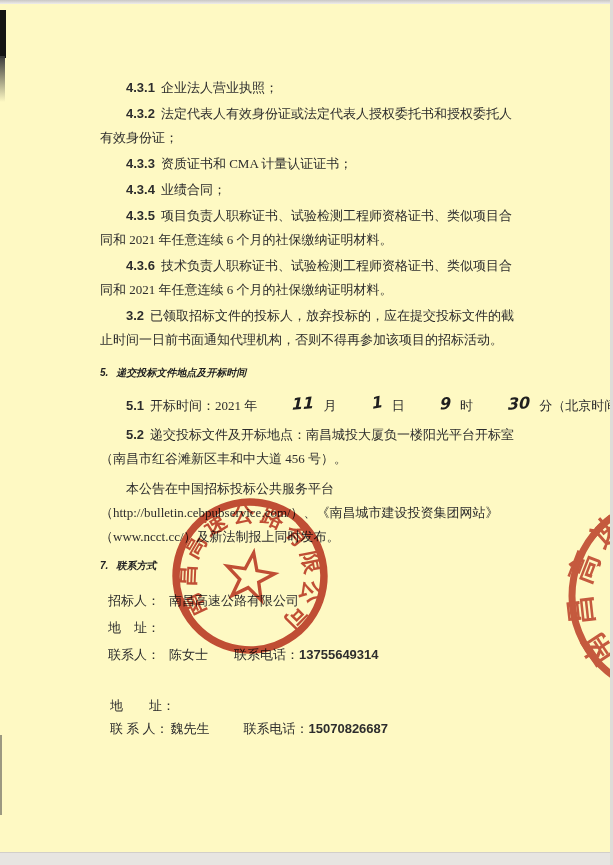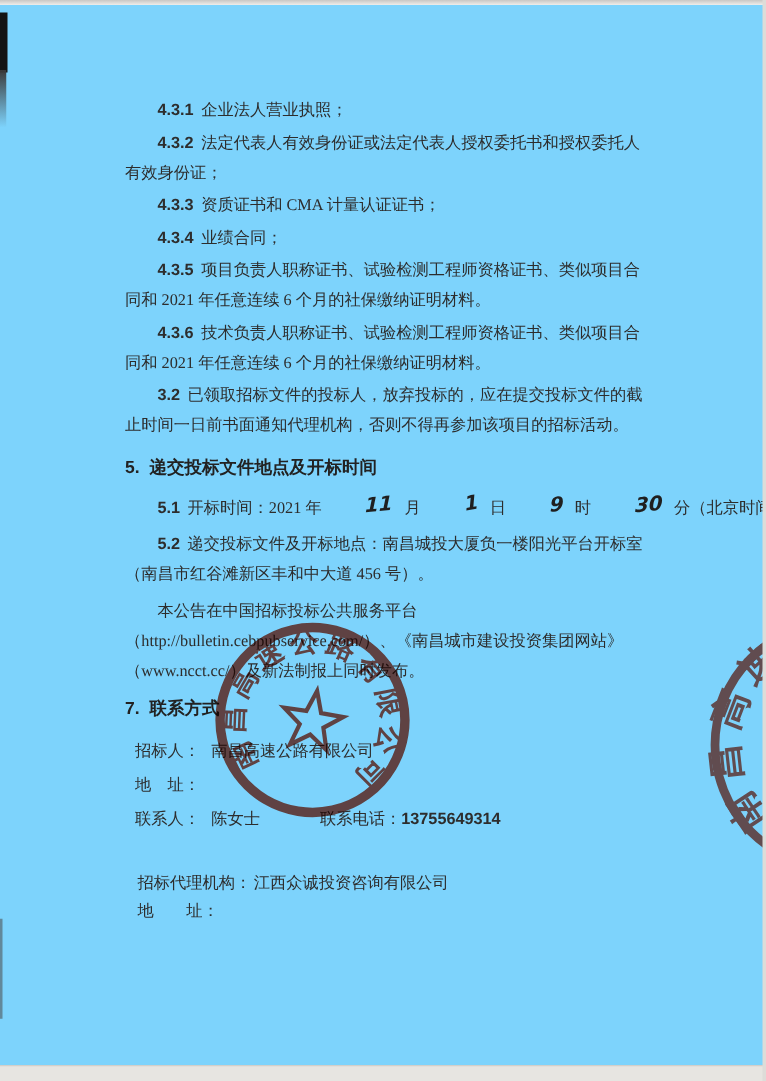--- a/index.html
+++ b/index.html
@@ -5,58 +5,58 @@
   html,body{margin:0;padding:0;}
   body{
     width:613px;height:865px;
     background:#e8e6e2;
     font-family:"Liberation Serif","DejaVu Serif",serif;
     position:relative;
     overflow:hidden;
   }
   .page{
     position:absolute;inset:0;
-    background:#7dd3fc;
+    background:#fef9c3;
     overflow:hidden;
   }
   
   .edge-top{position:absolute;left:0;top:0;right:0;height:4px;background:linear-gradient(#c9c7c4,#efedea);}
   .edge-bottom{position:absolute;left:0;top:852px;right:0;height:13px;background:#e7e5e1;border-top:1px solid #d2cfca;}
   .edge-right{position:absolute;right:0;top:0;bottom:0;width:3px;background:#dedcd8;}
   .artifact-black-bar{position:absolute;left:0;top:10px;width:6px;height:48px;background:#141414;}
   .artifact-black-fade{position:absolute;left:0;top:56px;width:5px;height:46px;background:linear-gradient(#3a3a3a,rgba(120,120,120,0));}
   .artifact-left-line{position:absolute;left:0;top:735px;width:2px;height:80px;background:#4a4a4a;opacity:.55;}
 
   .doc{
     position:absolute;left:100px;top:76px;width:416px;
     font-size:13px;color:#2d2d2d;line-height:24px;
   }
   .doc p{margin:0 0 2px 0;text-indent:2em;}
   .num{font-family:"Liberation Sans","DejaVu Sans",sans-serif;font-weight:bold;margin-right:6px;}
   h3.sec{
     font-family:"Liberation Sans","DejaVu Sans",sans-serif;
-    font-size:14px;color:#222;margin:10px 0 0 0;line-height:22px;font-weight:bold;
+    font-size:10px;color:#222;margin:10px 0 0 0;line-height:22px;font-weight:bold;font-style:italic;
   }
   h3.sec .num{margin-right:8px;}
   .p51{margin-top:9px !important;white-space:nowrap;}
   .p52{margin-top:5px !important;}
   .p6{margin-top:6px !important;}
   .hw{
     font-family:"DejaVu Sans",sans-serif;
     font-style:italic;font-weight:bold;font-size:16px;
     display:inline-block;transform:rotate(-5deg) skewX(-6deg);
     margin:0 9px;color:#1f1f1f;
   }
   .hw.hw-min{transform:rotate(-10deg) skewX(-4deg);}
 
   .contact-block{margin-top:10px;}
   .contact-row{display:flex;line-height:27px;margin-left:8px;align-items:center;}
   .contact-row .lbl{min-width:58px;}
   .contact-row .val{margin-left:3px;}
-  .phone-group{margin-left:48px;white-space:nowrap;}
+  .phone-group{margin-left:26px;white-space:nowrap;}
   .phone-num{font-family:"Liberation Sans","DejaVu Sans",sans-serif;font-weight:bold;}
 
   .agency-block{margin-top:26px;}
   .agency-row{display:flex;line-height:23px;margin-left:10px;}
   .agency-row .val{margin-left:2px;}
   .agency-row .phone-group{margin-left:34px;}
 
   
   .seal{position:absolute;mix-blend-mode:multiply;pointer-events:none;}
   .seal-main{left:166px;top:492px;width:168px;height:168px;transform:rotate(9deg);opacity:.88;}
@@ -103,25 +103,26 @@
       </div>
       <div class="contact-row">
         <span class="lbl">联系人：</span>
         <span class="val">陈女士</span>
         <span class="phone-group"><span>联系电话：</span><span class="phone-num">13755649314</span></span>
       </div>
     </div>
 
     <div class="agency-block">
       <div class="agency-row">
-        <span class="lbl">招标代理机构：</span>
-        <span class="val">江西众诚投资咨询有限公司</span>
+        <span class="lbl">地　　址：</span>
       </div>
       <div class="agency-row">
-        <span class="lbl">地　　址：</span>
+        <span class="lbl">联 系 人：</span>
+        <span class="val">魏先生</span>
+        <span class="phone-group"><span>联系电话：</span><span class="phone-num">15070826687</span></span>
       </div>
     </div>
 
   </div>
 
   <svg class="seal seal-main" viewBox="0 0 200 200">
     <defs>
       <path id="sealArcMain" d="M 57.6 150.6 A 66 66 0 1 1 142.4 150.6" fill="none"></path>
     </defs>
     <circle cx="100" cy="100" r="88" fill="none" stroke="#b9382a" stroke-width="9"></circle>

